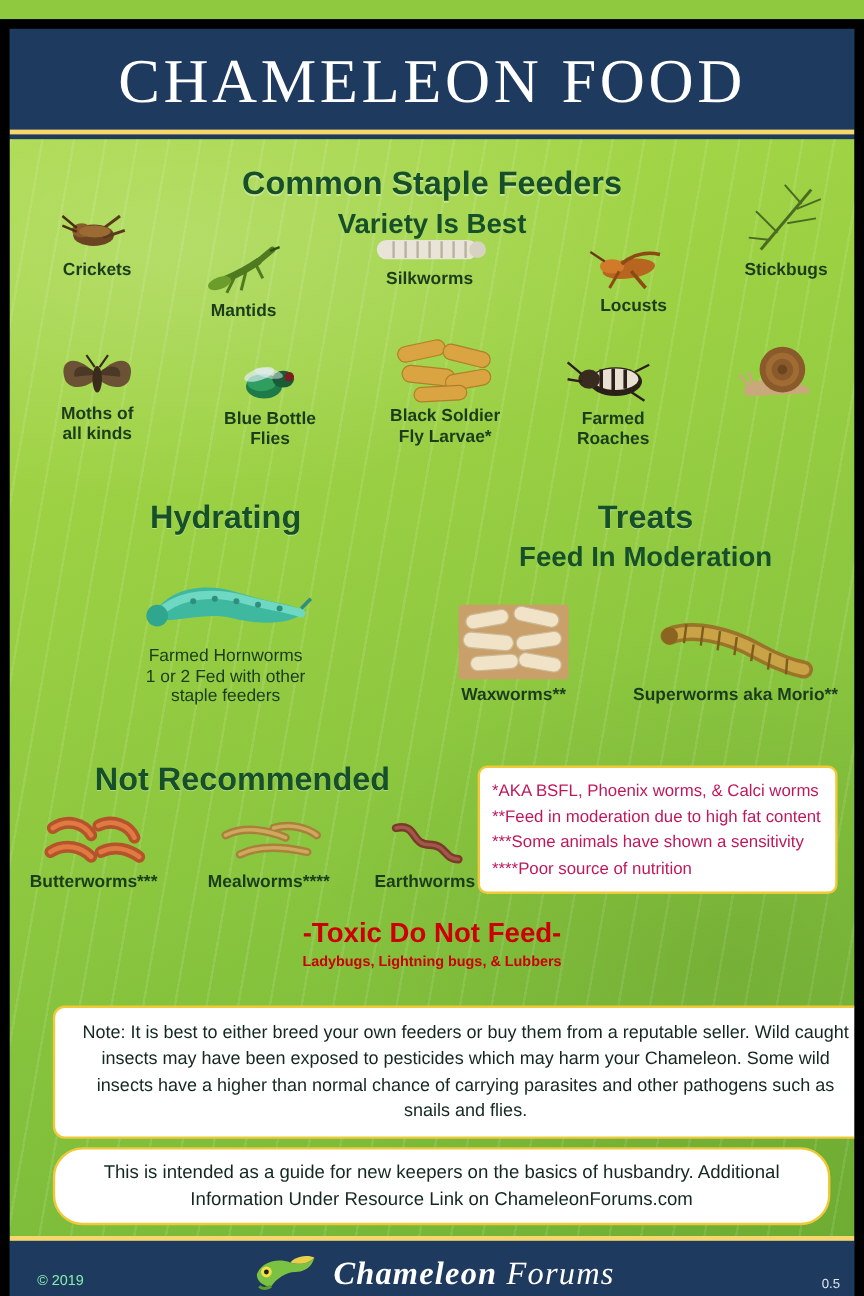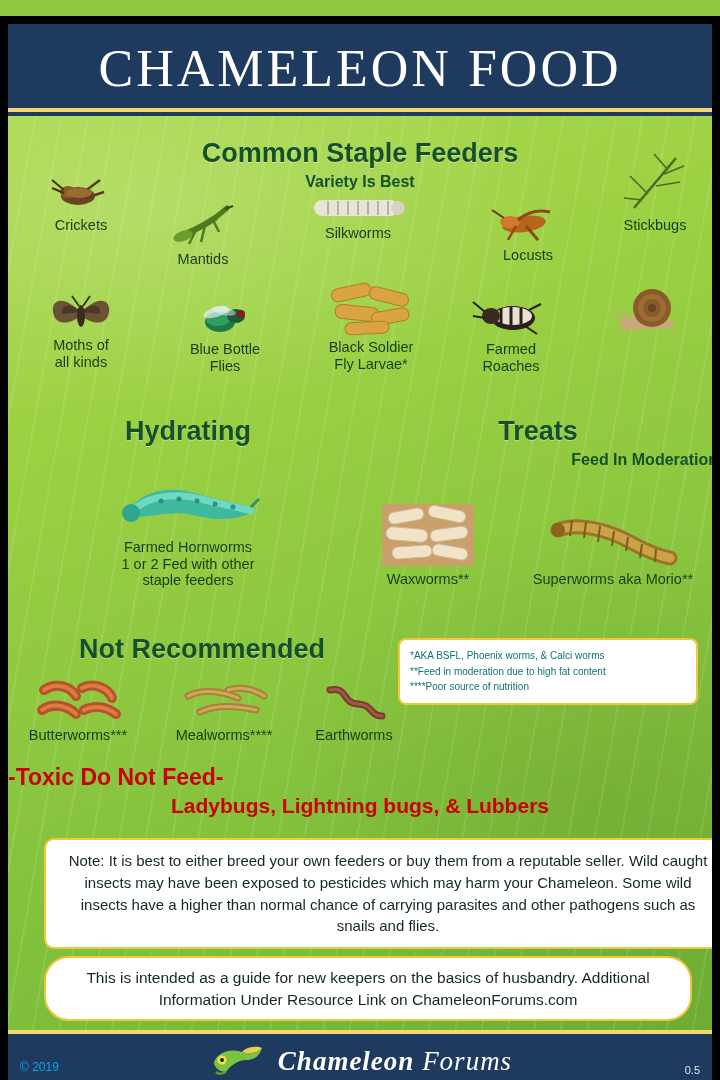--- a/index.html
+++ b/index.html
@@ -63,35 +63,35 @@
     text-align: center;
     color: #15502a;
     font-size: 27px;
     font-weight: bold;
     margin: 0;
     text-shadow: 0 1px 0 rgba(255,255,255,0.35);
   }
   .subsection {
     text-align: center;
     color: #15502a;
-    font-size: 16px;
+    font-size: 23px;
     font-weight: bold;
     margin: 0;
   }
   .caption {
     text-align: center;
     color: #1b3d1b;
     font-size: 14.5px;
     line-height: 1.15;
   }
 
   
   .fitem { position: absolute; text-align: center; width: 130px; }
   .fitem .art { height: 46px; display: flex; align-items: flex-end; justify-content: center; }
-  .fitem .lab { margin-top: 3px; }
+  .fitem .lab { margin-top: 3px; font-weight: bold; }
 
   
   .note-box {
     background: #ffffff;
     border: 2px solid #f0c93b;
     border-radius: 10px;
     padding: 10px 14px;
     color: #14281e;
     font-size: 15px;
     line-height: 1.45;
@@ -105,47 +105,47 @@
     color: #14281e;
     font-size: 15.5px;
     line-height: 1.4;
     text-align: center;
   }
   .legend-box {
     background: #ffffff;
     border: 2px solid #f0c93b;
     border-radius: 8px;
     padding: 8px 10px;
-    font-size: 10px;
+    font-size: 14px;
     line-height: 1.55;
-    color: #0f766e;
+    color: #be185d;
     text-align: left;
   }
-  .toxic-title { color: #cc0000; font-size: 23px; font-weight: bold; margin: 0; }
-  .toxic-sub { text-align: center; color: #cc0000; font-size: 21px; font-weight: bold; margin: 3px 0 0 0; }
+  .toxic-title { text-align: center; color: #cc0000; font-size: 23px; font-weight: bold; margin: 0; }
+  .toxic-sub { text-align: center; color: #cc0000; font-size: 12px; font-weight: bold; margin: 3px 0 0 0; }
 
   
   .footer {
     position: absolute; bottom: 0; left: 0; right: 0; height: 58px;
     background: #1e3a5f;
     display: flex; align-items: center; justify-content: center;
     border-top: 4px solid #f5d76e;
   }
   .footer-brand {
     color: #ffffff;
     font-family: "Liberation Serif", serif;
     font-size: 27px;
     font-style: italic;
     font-weight: bold;
     letter-spacing: 1px;
   }
   .footer-brand .light { font-weight: normal; }
   .copy {
-    position: absolute; left: 12px; bottom: 14px;
-    color: #0ea5e9; font-size: 12px;
+    position: absolute; left: 23px; bottom: 14px;
+    color: #86efac; font-size: 12px;
   }
   .ver {
     position: absolute; right: 12px; bottom: 12px;
     color: #dfe6ee; font-size: 11px;
   }
   .chamicon { margin-right: 10px; display: inline-block; vertical-align: middle; }
 </style>
 </head>
 <body>
 
@@ -336,21 +336,21 @@
             <path d="M138 34 L146 26" stroke="#2f8f7c" stroke-width="3" fill="none"></path>
           </svg>
         </div>
         <div class="caption" style="white-space:pre-line; margin-top:4px;">Farmed Hornworms
 1 or 2 Fed with other
 staple feeders</div>
       </div>
 
       <div style="position:absolute; top:300px; left:350px; width:360px;">
         <h2 class="section">Treats</h2>
-        <div class="subsection" style="margin-top:4px;text-align:right;">Feed In Moderation</div>
+        <div class="subsection" style="margin-top:4px;">Feed In Moderation</div>
       </div>
 
       <div class="fitem" style="top:386px; left:340px; width:160px;">
         <div class="art" style="height:66px;">
           <svg width="92" height="66" viewBox="0 0 92 66">
             <rect x="0" y="2" width="92" height="62" rx="3" fill="#c9a06a"></rect>
             <g fill="#f0e3c8" stroke="#cbb894" stroke-width="1">
               <rect x="6" y="8" width="36" height="12" rx="6" transform="rotate(-10 24 14)"></rect>
               <rect x="46" y="6" width="38" height="12" rx="6" transform="rotate(12 65 12)"></rect>
               <rect x="4" y="26" width="42" height="13" rx="6.5" transform="rotate(5 25 32)"></rect>
@@ -431,20 +431,21 @@
             <path d="M16 8 C34 4, 28 22, 44 22 C58 22, 56 34, 68 34" stroke="#7a3b2a" stroke-width="7" fill="none" stroke-linecap="round"></path>
             <path d="M16 8 C34 4, 28 22, 44 22 C58 22, 56 34, 68 34" stroke="#a2574a" stroke-width="3" fill="none" stroke-linecap="round"></path>
           </svg>
         </div>
         <div class="caption lab">Earthworms</div>
       </div>
 
       <div class="legend-box" style="position:absolute; top:522px; left:390px; width:300px;">
         <div>*AKA BSFL, Phoenix worms, &amp; Calci worms</div>
         <div>**Feed in moderation due to high fat content</div>
+        <div>***Some animals have shown a sensitivity</div>
         <div>****Poor source of nutrition</div>
       </div>
 
       <div style="position:absolute; top:648px; left:0; right:0;">
         <div class="toxic-title">-Toxic Do Not Feed-</div>
         <div class="toxic-sub">Ladybugs, Lightning bugs, &amp; Lubbers</div>
       </div>
 
       <div class="note-box" style="position:absolute; top:722px; left:36px; width:688px;">
         <span>Note: It is best to either breed your own feeders or buy them from a reputable seller. Wild caught insects may have been exposed to pesticides which may harm your Chameleon. Some wild insects have a higher than normal chance of carrying parasites and other pathogens such as snails and flies.</span>

